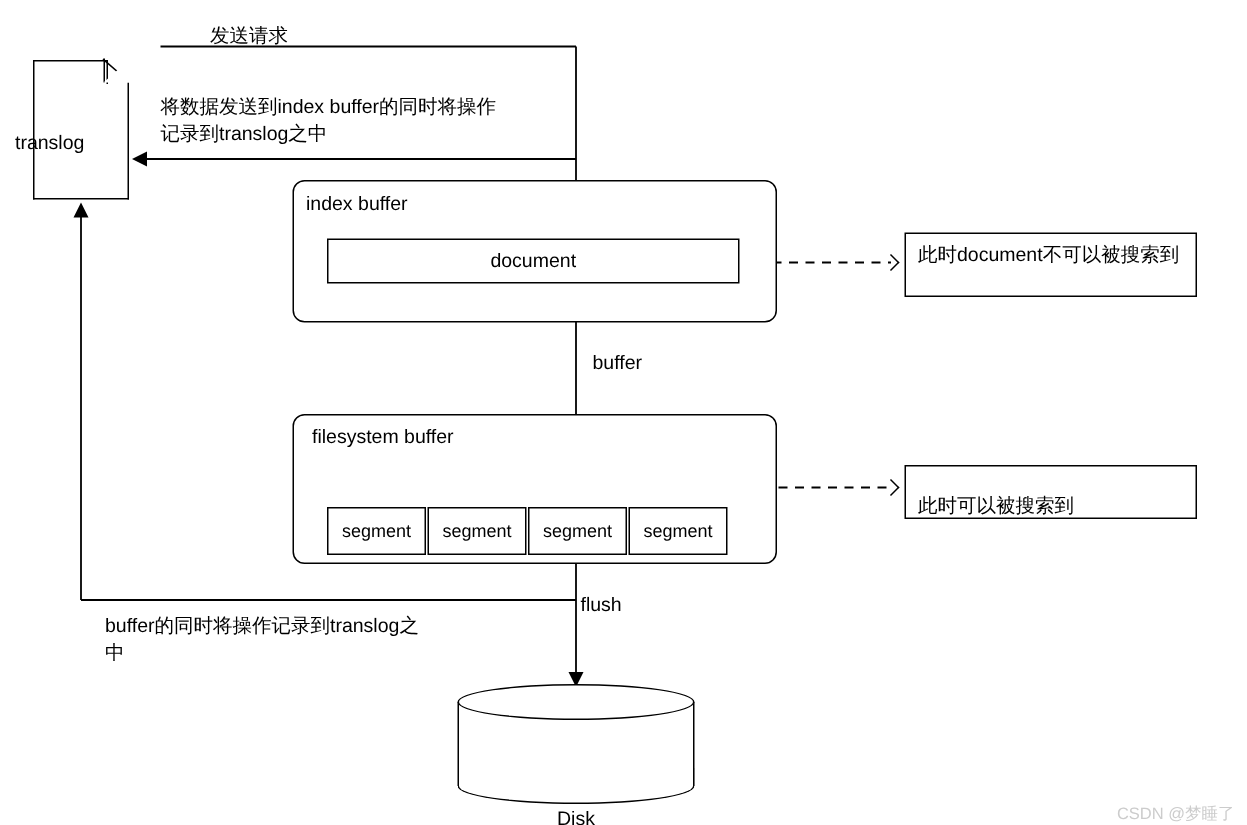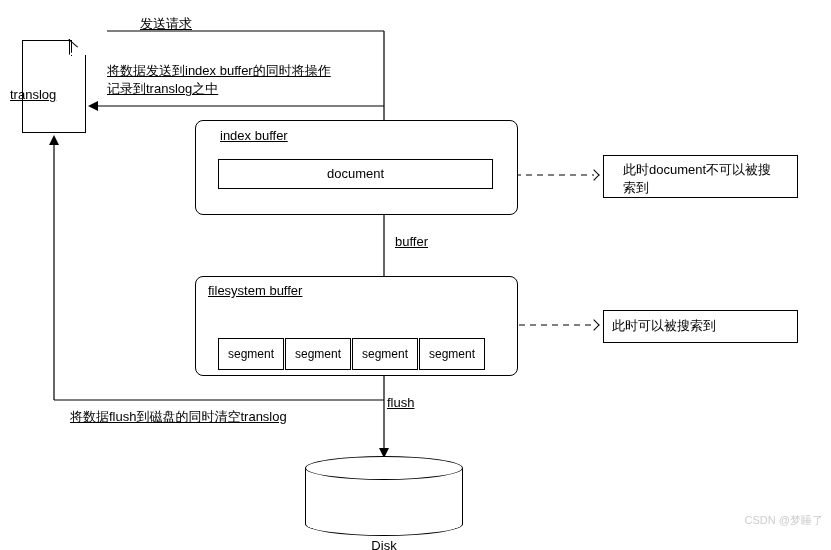--- a/index.html
+++ b/index.html
@@ -16,21 +16,20 @@
   .box {
     position: absolute;
     border: 1px solid #000;
     background: #fff;
   }
   .rounded { border-radius: 8px; }
   .label {
     position: absolute;
     font-size: 13px;
     background: transparent;
-    text-decoration: underline;
   }
   .small { font-size: 12px; margin-top: 29px; }
   
   .file {
     position: absolute;
     left: 22px; top: 55px;
     width: 64px; height: 78px;
     border: 1px solid #000;
     border-top: none;
     background: #fff;
@@ -88,22 +87,22 @@
   .fs-cache {
     left: 195px; top: 276px;
     width: 323px; height: 100px;
   }
   .seg {
     top: 309px;
     width: 66px; height: 32px;
     text-align: center;
     line-height: 30px;
   }
-  .note1 { left: 603px; top: 155px; width: 195px; height: 43px; padding: 5px 19px; }
-  .note2 { left: 603px; top: 310px; width: 195px; height: 33px; padding: 6px 8px; }
+  .note1 { left: 603px; top: 155px; width: 195px; height: 43px; padding: 5px 8px; }
+  .note2 { left: 603px; top: 310px; width: 195px; height: 33px; padding: 17px 8px; }
   
   .disk {
     position: absolute;
     left: 305px; top: 456px;
     width: 158px; height: 74px;
   }
   .disk-body {
     position: absolute;
     left: 0; top: 12px;
     width: 158px; height: 56px;
@@ -146,21 +145,21 @@
   .ah-down { border-width: 10px 5px 0 5px; border-color: #000 transparent transparent transparent; }
   .ah-left { border-width: 5px 10px 5px 0; border-color: transparent #000 transparent transparent; }
   .ah-right-open {
     width: 8px; height: 8px; border: 1px solid #000;
     border-left: none; border-bottom: none;
     transform: rotate(45deg);
     background: transparent;
   }
   .watermark {
     position: absolute;
-    right: 8px; bottom: 22px;
+    right: 8px; bottom: 0;
     font-size: 11px;
     color: #ccc;
   }
   svg.lines { position: absolute; left:0; top:0; width:831px; height:550px; pointer-events:none; }
 </style>
 </head>
 <body>
 
 <svg class="lines">
 
@@ -193,38 +192,38 @@
 <div class="label" style="left:140px; top:15px;">发送请求</div>
 
 <div class="file">
   <div class="file-fold"></div>
 </div>
 <div class="label" style="left:10px; top:87px;">translog</div>
 
 <div class="label" style="left:107px; top:62px; width:225px; line-height:1.4;">将数据发送到index buffer的同时将操作记录到translog之中</div>
 
 <div class="box rounded index-buffer"></div>
-<div class="label" style="left:208px; top:128px;padding-left:12px;">index buffer</div>
+<div class="label" style="left:192px; top:128px;padding-left:12px;">index buffer</div>
 
 <div class="box doc-box">
   <span>document</span>
 </div>
 
 <div class="label" style="left:395px; top:234px;">buffer</div>
 
 <div class="box rounded fs-cache"></div>
 <div class="label" style="left:208px; top:283px;">filesystem buffer</div>
 
 <div class="box seg small" style="left:218px;"><span>segment</span></div>
 <div class="box seg small" style="left:285px;"><span>segment</span></div>
 <div class="box seg small" style="left:352px;"><span>segment</span></div>
 <div class="box seg small" style="left:419px;"><span>segment</span></div>
 
 <div class="label" style="left:387px; top:395px;">flush</div>
-<div class="label" style="left:70px; top:408px; width:220px; line-height:1.4;">将数据flush到磁盘的同时清空translog</div>
+<div class="label" style="left:70px; top:408px; width:220px; line-height:1.4;">buffer的同时将操作记录到translog之中</div>
 
 <div class="box note1">
   <span>此时document不可以被搜索到</span>
 </div>
 <div class="box note2">
   <span>此时可以被搜索到</span>
 </div>
 
 <div class="disk">
   <div class="disk-body"></div>

